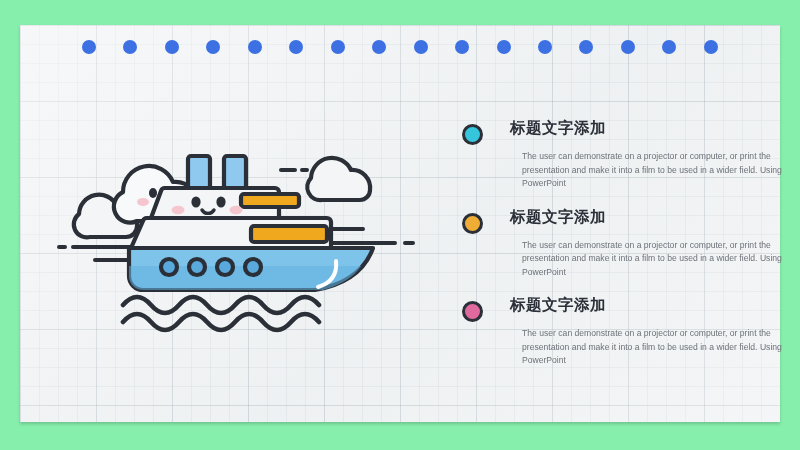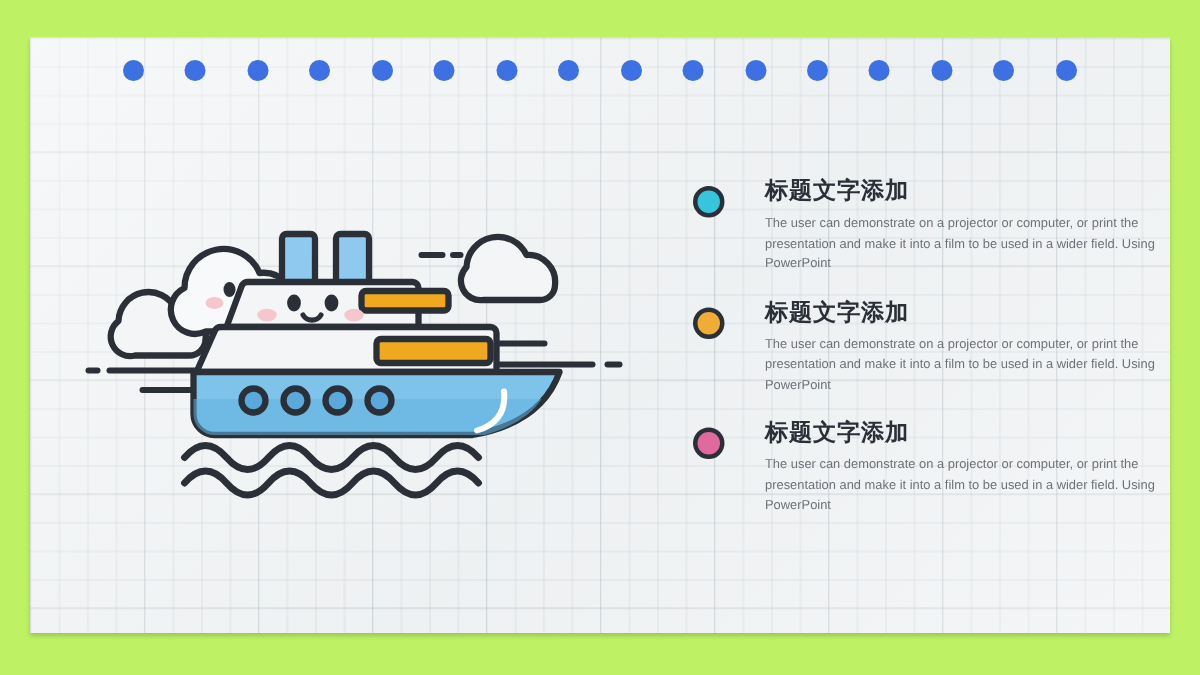--- a/index.html
+++ b/index.html
@@ -7,21 +7,21 @@
     padding: 0;
     background: #ffffff;
   }
   body {
     font-family: "Liberation Sans", sans-serif;
   }
   #slide {
     position: relative;
     width: 800px;
     height: 450px;
-    background: #bef264;
+    background: #86efac;
     overflow: hidden;
   }
   
   #paper {
     position: absolute;
     left: 20px;
     top: 25px;
     width: 760px;
     height: 397px;
     background-color: #eceff1;
@@ -98,21 +98,21 @@
     font-weight: bold;
     color: #2b3038;
     letter-spacing: 0.5px;
     line-height: 20px;
     margin: 0 0 4px 0;
   }
   .item-desc {
     font-size: 8.6px;
     color: #6d7278;
     line-height: 13.5px;
-    margin: 0;
+    margin: 12px;
     width: 262px;
   }
 </style>
 </head>
 <body>
 
 <div id="slide">
 
   <div id="paper">
     <div id="paper-sheen"></div>

